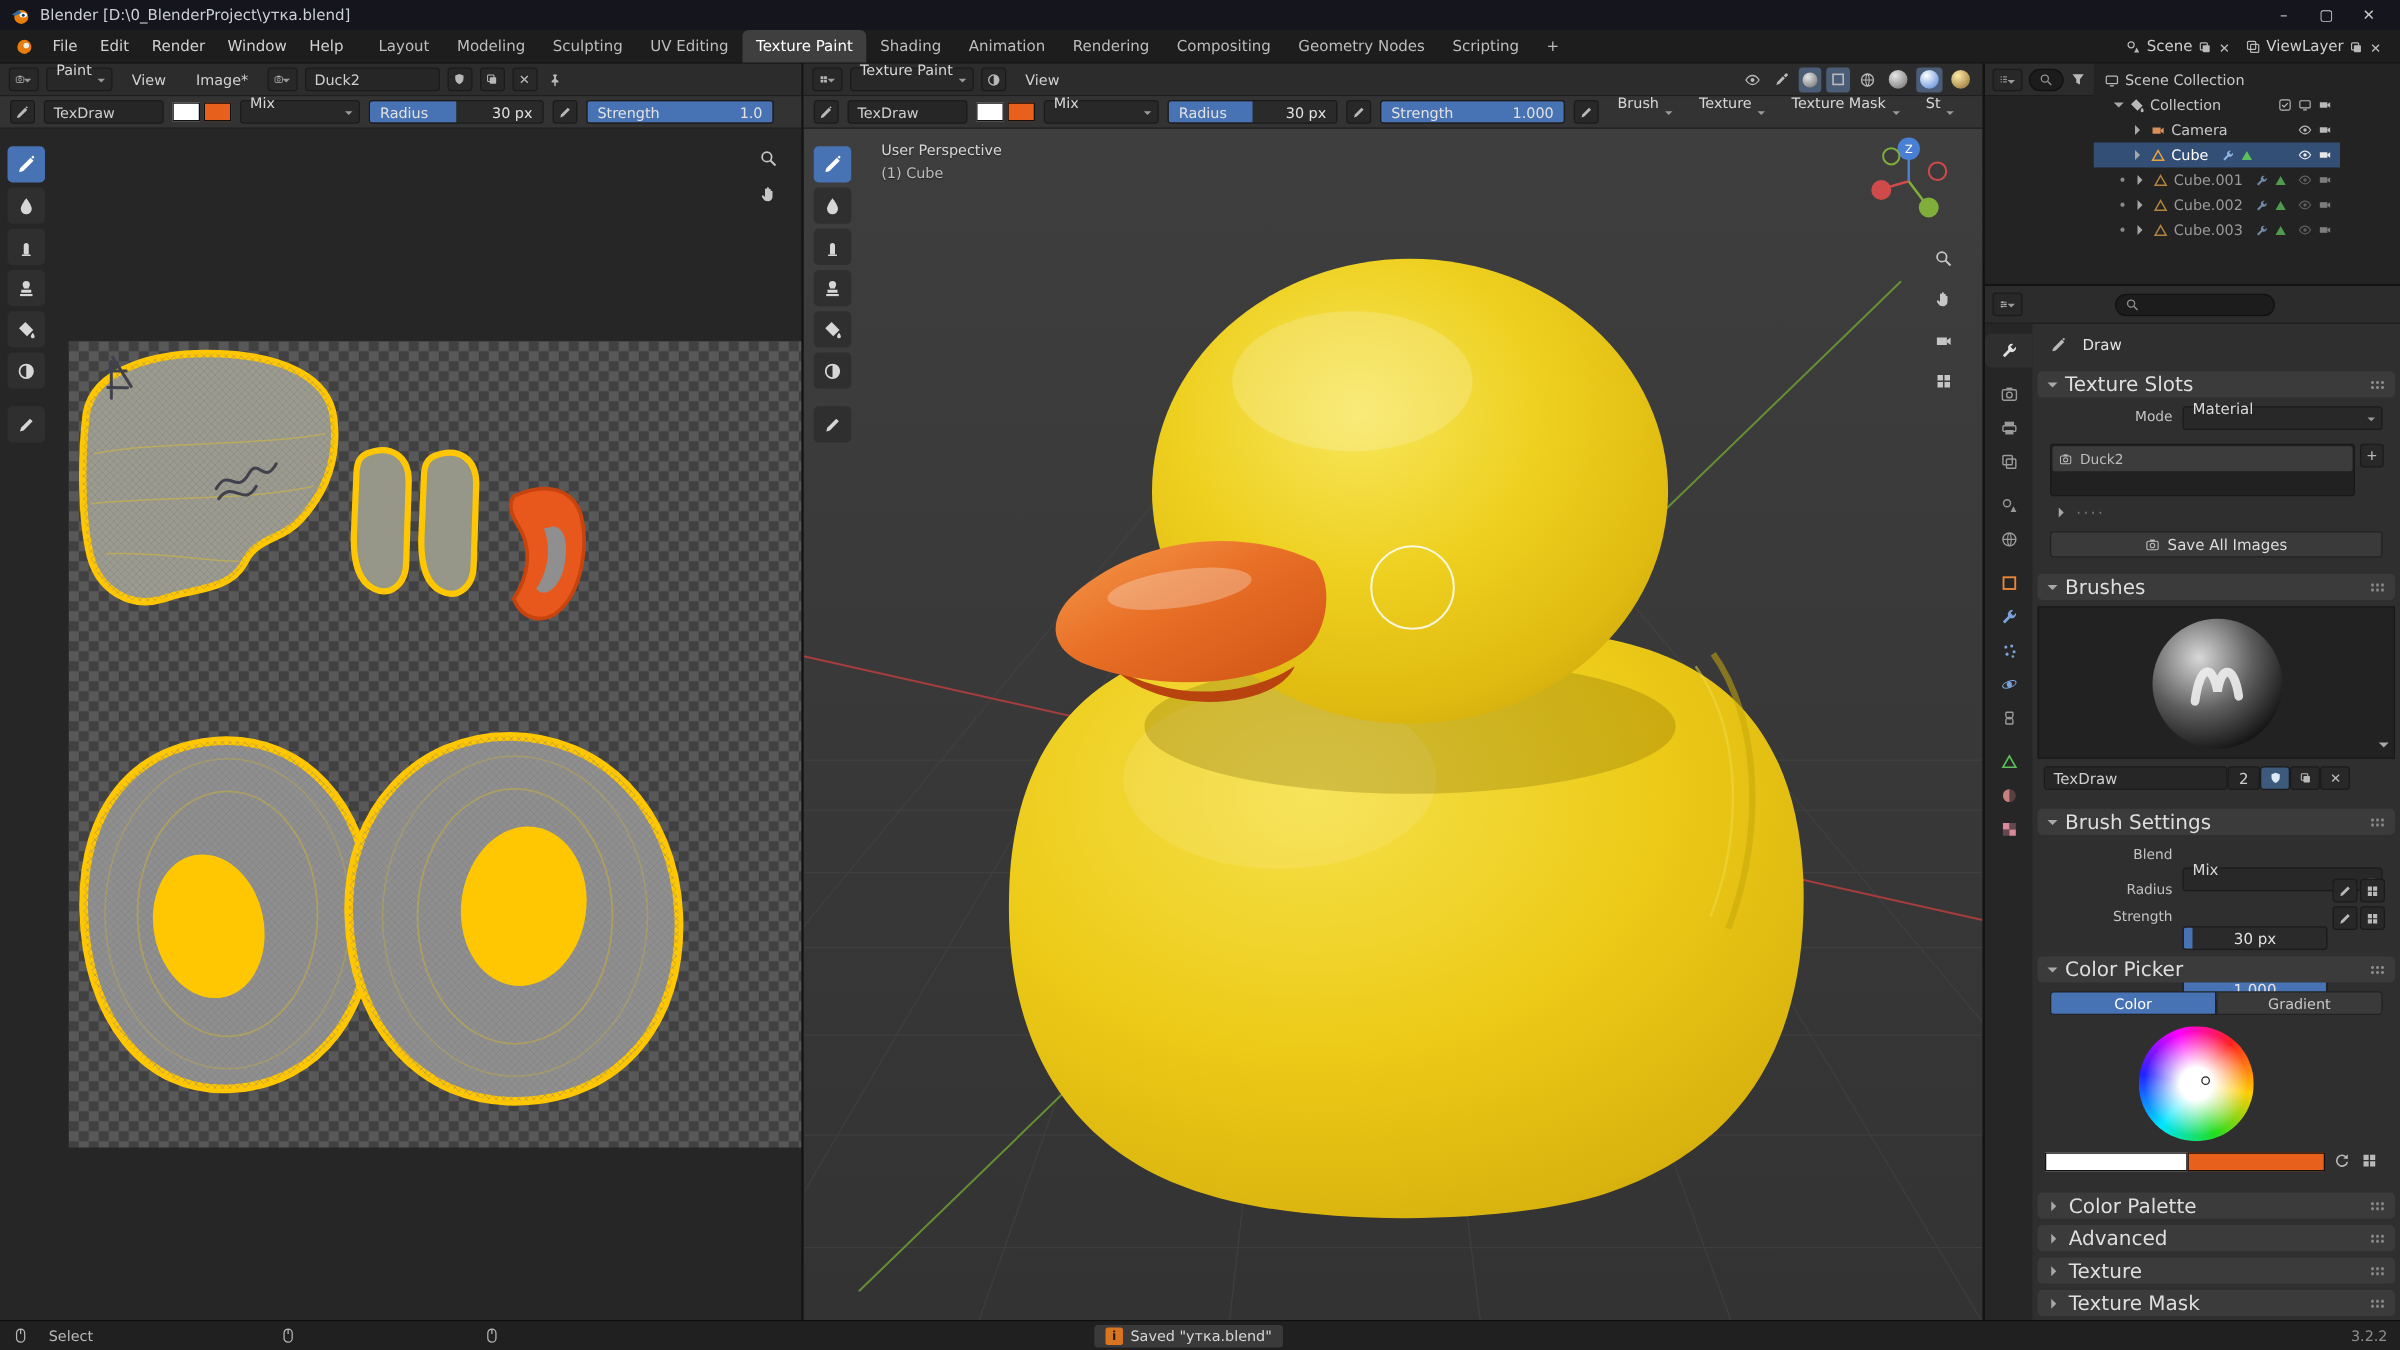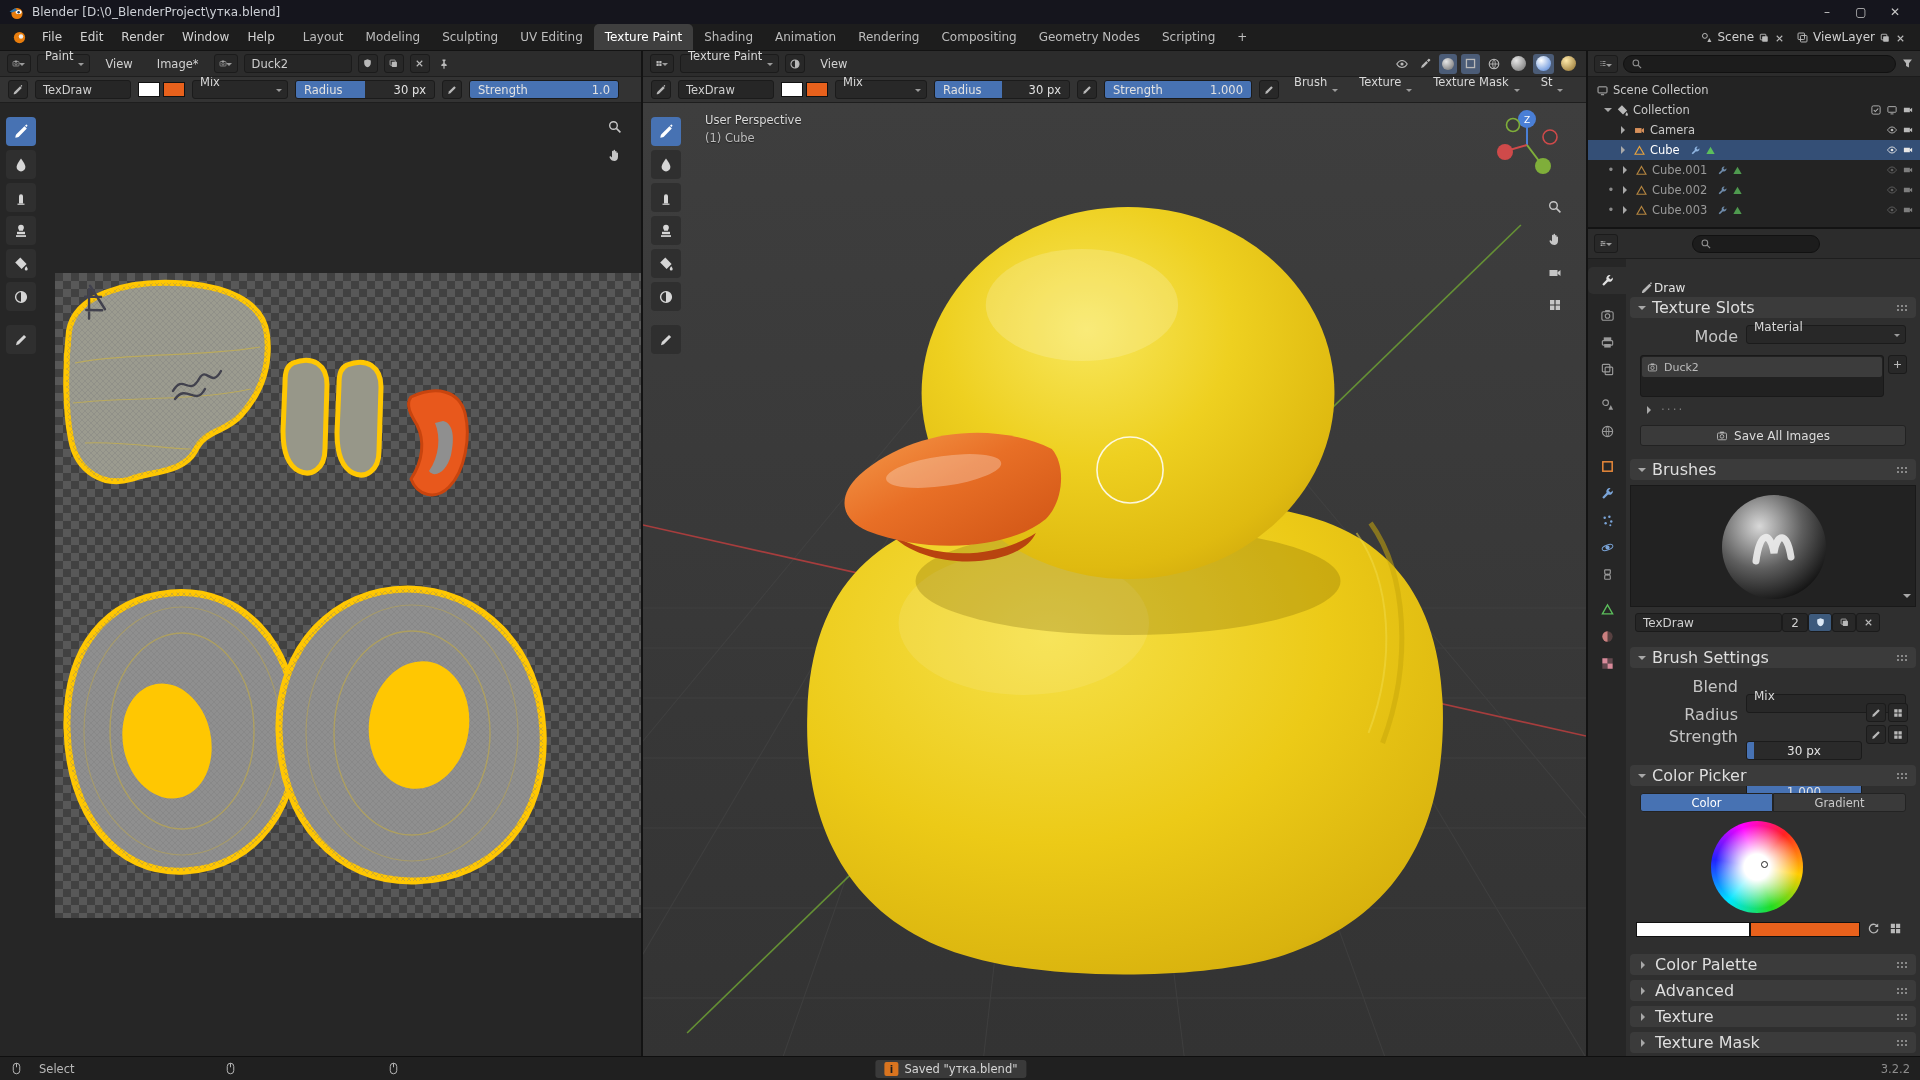--- a/index.html
+++ b/index.html
@@ -43,39 +43,39 @@
   .sbtn{width:20px;height:19px;background:#282828;border:1px solid #1b1b1b;border-radius:3px;display:flex;align-items:center;justify-content:center}
   .swatch{width:22px;height:15px;border:1px solid #111}
   .field{background:#262626;border:1px solid #1b1b1b;border-radius:3px;height:19px;display:flex;align-items:center;padding:0 7px;color:#cfcfcf}
   
   .tcol{display:flex;flex-direction:column;gap:4px}
   .tbtn{width:30px;height:29px;border-radius:4px;background:#2f2f2f;display:flex;align-items:center;justify-content:center;color:#d6d6d6}
   .tbtn.active{background:#4772b3;color:#fff}
   
   .checker{background:repeating-conic-gradient(#585858 0% 25%,#414141 0% 50%);background-size:16px 16px}
   
-  .outliner{height:176px;flex:none;background:#232323;display:flex;flex-direction:column}
+  .outliner{height:176px;flex:none;background:#232323;display:flex;flex-direction:row}
   .ohead{height:26px;background:#2c2c2c;border-bottom:1px solid #1c1c1c;display:flex;align-items:center;gap:5px;padding:0 6px}
   .searchpill{flex:1;height:18px;background:#1c1c1c;border:1px solid #111;border-radius:9px;display:flex;align-items:center;gap:4px;padding:0 7px;color:#8f8f8f}
   .orow{height:20px;display:flex;align-items:center;gap:4px;font-size:11.5px;color:#c9c9c9;padding-right:6px}
   .orow.sel{background:#344f76;color:#fff}
   .orow .spacer{flex:1}
   .chev{width:0;height:0;border:4px solid transparent;border-top-color:#a8a8a8;margin-top:4px}
   .chevr{width:0;height:0;border:4px solid transparent;border-left-color:#a8a8a8;margin-left:3px}
   .bullet{width:10px;text-align:center;color:#8a8a8a}
   
   .props{flex:1;position:relative;background:#2f2f2f;border-top:2px solid #131313;overflow:hidden}
   .phead{height:30px;background:#2c2c2c;border-bottom:1px solid #1e1e1e;position:relative}
   .ptabs{position:absolute;left:0;top:30px;bottom:0;width:38px;background:#262626}
   .ptab{width:38px;height:27px;display:flex;align-items:center;justify-content:center;color:#9a9a9a}
   .ptab.active{background:#2f2f2f;border-radius:5px 0 0 5px;color:#e0e0e0}
   .pcontent{position:absolute;left:38px;top:30px;right:0;bottom:0;overflow:hidden}
   .panelhead{position:absolute;left:4px;right:4px;height:21px;background:#3b3b3b;border-radius:4px;display:flex;align-items:center;gap:6px;padding:0 8px;color:#dedede;font-size:16px}
   .dots{width:12px;height:8px;background:radial-gradient(#8a8a8a 1px,transparent 1.3px);background-size:4px 4px;margin-left:auto}
-  .rlabel{position:absolute;text-align:right;color:#c4c4c4;font-size:16px}
+  .rlabel{position:absolute;text-align:right;color:#c4c4c4;font-size:11px}
   .btnw{background:#3a3a3a;border:1px solid #222;border-radius:3px;height:21px;display:flex;align-items:center;justify-content:center;gap:6px;color:#dcdcdc}
   .seg{height:19px;display:flex;align-items:center;justify-content:center;font-size:11.5px;border:1px solid #232323}
   .wheel{border-radius:50%;
      background:radial-gradient(circle at 50% 50%,#ffffff 0 20%,rgba(255,255,255,0) 64%),
      conic-gradient(from 220deg,#00e5ff,#2222ff,#ff00ff,#ff2222,#ffcc00,#22dd22,#00e5ff)}
   
   .statusbar{position:absolute;left:0;right:0;bottom:0;height:24px;background:#202020;border-top:1px solid #0f0f0f;display:flex;align-items:center;padding:0 10px;font-size:11.5px;color:#b9b9b9}
   .savedpill{position:absolute;left:50%;transform:translateX(-56%);top:3px;height:18px;background:#3a3a3a;border-radius:3px;display:flex;align-items:center;gap:6px;padding:0 9px;color:#d6d6d6}
   .infoicon{width:14px;height:14px;border-radius:2px;background:#d9741f;color:#1d1d1d;font-weight:bold;font-size:10px;display:flex;align-items:center;justify-content:center}
   .vtxt{margin-left:auto;color:#8d8d8d}
@@ -945,21 +945,21 @@
               </svg>
             </div>
           <div class="ptab" style="color:#d88a9a">
               <svg width="15" height="15">
                 <use href="#i-check2"></use>
               </svg>
             </div>
         </div>
         <div class="pcontent">
 
-          <div class="ab row" style="left:14px;top:22px;gap:0">
+          <div class="ab row" style="left:14px;top:10px;gap:12px">
             <svg class="ic" width="14" height="14">
                 <use href="#i-brush"></use>
               </svg>
             <span style="color:#e3e3e3">Draw</span>
           </div>
 
           <div class="panelhead" style="top:38px">
             <span class="chev"></span>
             <span>Texture Slots</span>
               <span class="dots"></span>

